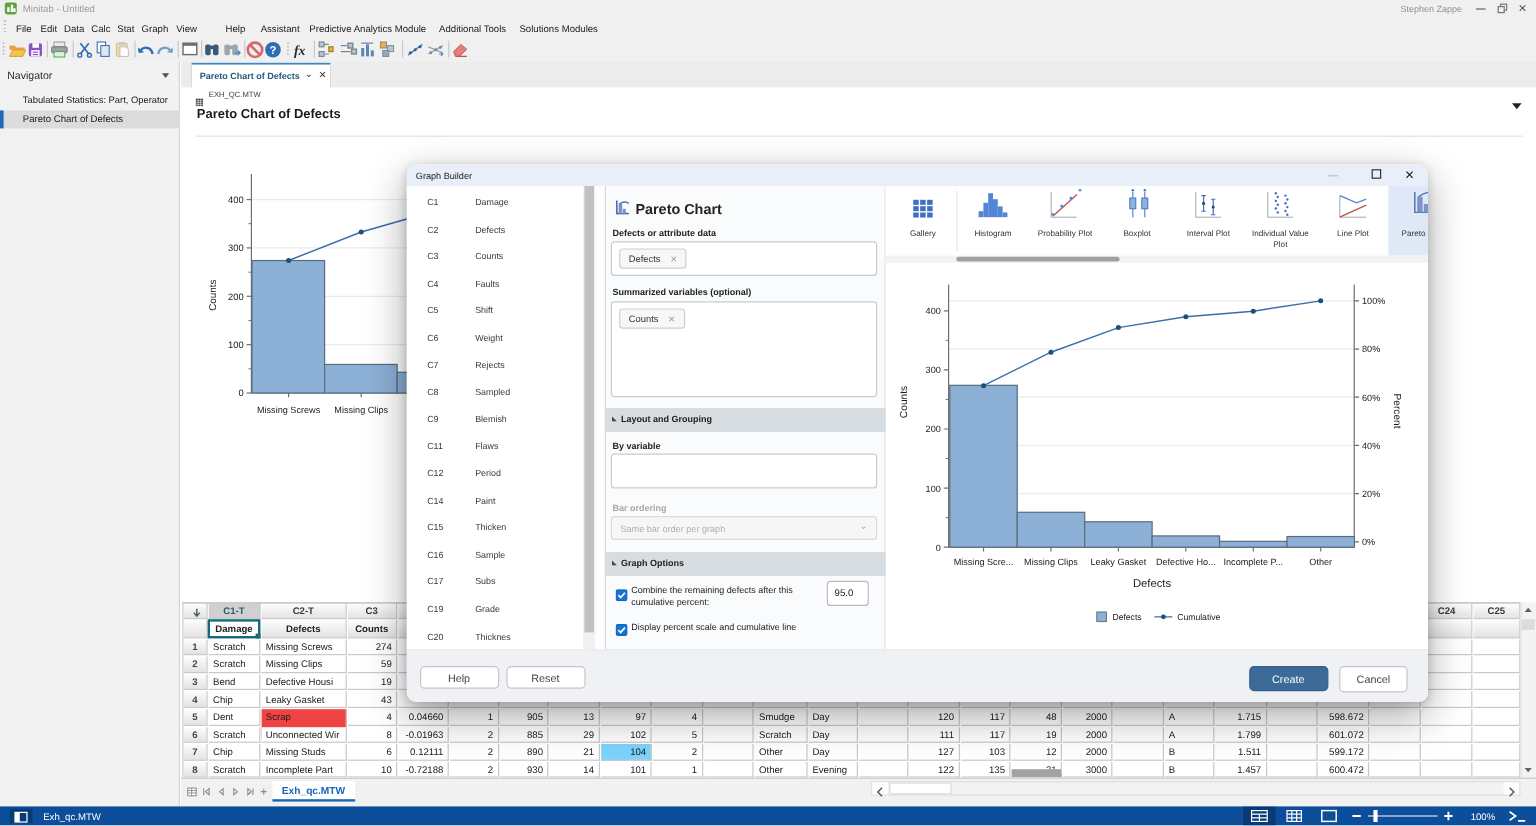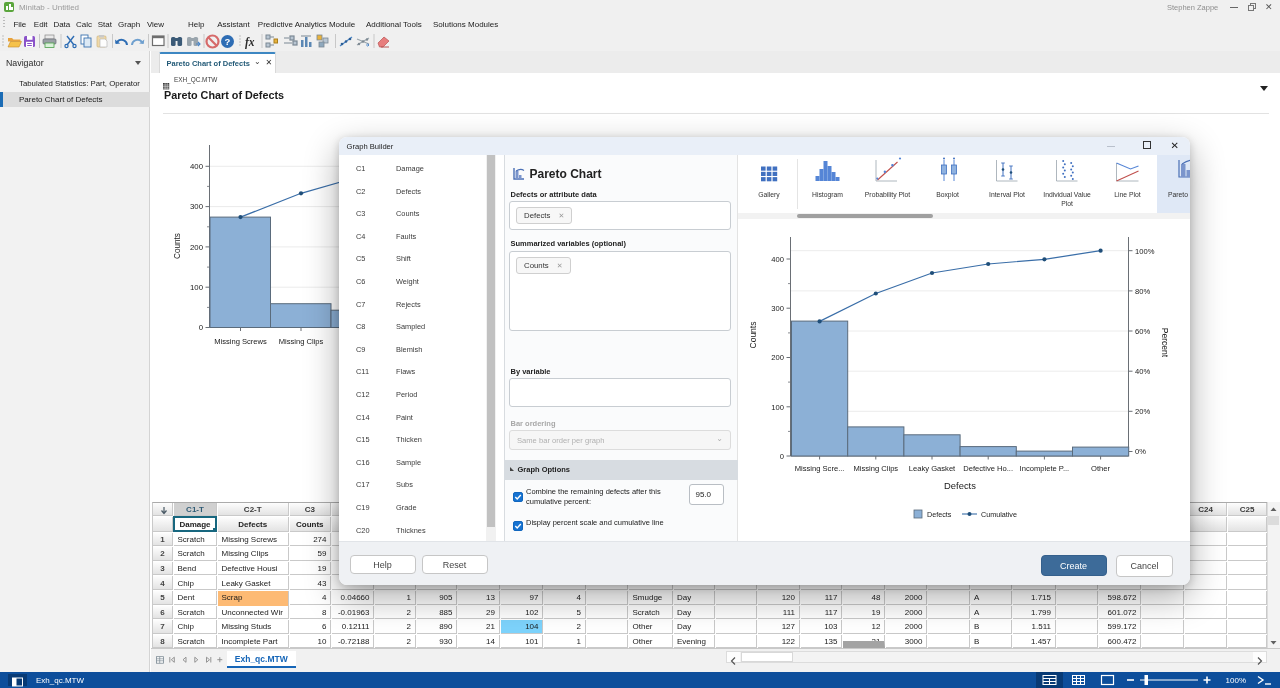--- a/index.html
+++ b/index.html
@@ -445,21 +445,21 @@
     <div style="position:absolute;left:946.0px;top:73.4px;width:42.0px;height:13.6px;border-right:1px solid #c9c9c9;border-bottom:1px solid #c9c9c9;overflow:hidden;background:#ffffff;"></div>
     <div style="position:absolute;left:989.0px;top:73.4px;width:42.0px;height:13.6px;border-right:1px solid #c9c9c9;border-bottom:1px solid #c9c9c9;overflow:hidden;background:#ffffff;"></div>
     <div style="position:absolute;left:1032.0px;top:73.4px;width:42.0px;height:13.6px;border-right:1px solid #c9c9c9;border-bottom:1px solid #c9c9c9;overflow:hidden;background:#ffffff;"></div>
     <div style="position:absolute;left:1075.0px;top:73.4px;width:39.0px;height:13.6px;border-right:1px solid #c9c9c9;border-bottom:1px solid #c9c9c9;overflow:hidden;background:#ffffff;"></div>
     <div style="position:absolute;left:0.0px;top:88.0px;width:20.0px;height:13.6px;border-right:1px solid #c9c9c9;border-bottom:1px solid #c9c9c9;overflow:hidden;background:linear-gradient(180deg,#fdfdfd 0%,#e3e3e3 100%);">
       <div style="position:absolute;top:2.3px;font-size:8.0px;color:#444;white-space:nowrap;font-family:'Liberation Sans',sans-serif;font-weight:bold;left:0;width:100%;text-align:center;">5</div>
     </div>
     <div style="position:absolute;left:21.0px;top:88.0px;width:43.0px;height:13.6px;border-right:1px solid #c9c9c9;border-bottom:1px solid #c9c9c9;overflow:hidden;background:#ffffff;">
       <div style="position:absolute;top:2.3px;font-size:8.0px;color:#1a1a1a;white-space:nowrap;font-family:'Liberation Sans',sans-serif;left:3.5px;">Dent</div>
     </div>
-    <div style="position:absolute;left:65.0px;top:88.0px;width:70.5px;height:25px;border-right:1px solid #c9c9c9;border-bottom:1px solid #c9c9c9;overflow:hidden;background:#fdba74;">
+    <div style="position:absolute;left:65.0px;top:88.0px;width:70.5px;height:25px;border-right:1px solid #c9c9c9;border-bottom:1px solid #c9c9c9;overflow:hidden;background:#ef4444;">
       <div style="position:absolute;top:2.3px;font-size:8.0px;color:#1a1a1a;white-space:nowrap;font-family:'Liberation Sans',sans-serif;left:3.5px;">Scrap</div>
     </div>
     <div style="position:absolute;left:136.5px;top:88.0px;width:41.5px;height:13.6px;border-right:1px solid #c9c9c9;border-bottom:1px solid #c9c9c9;overflow:hidden;background:#ffffff;">
       <div style="position:absolute;top:2.3px;font-size:8.0px;color:#1a1a1a;white-space:nowrap;font-family:'Liberation Sans',sans-serif;right:3.5px;">4</div>
     </div>
     <div style="position:absolute;left:179.0px;top:88.0px;width:42.0px;height:13.6px;border-right:1px solid #c9c9c9;border-bottom:1px solid #c9c9c9;overflow:hidden;background:#ffffff;">
       <div style="position:absolute;top:2.3px;font-size:8.0px;color:#1a1a1a;white-space:nowrap;font-family:'Liberation Sans',sans-serif;right:3.5px;">0.04660</div>
     </div>
     <div style="position:absolute;left:222.0px;top:88.0px;width:40.5px;height:13.6px;border-right:1px solid #c9c9c9;border-bottom:1px solid #c9c9c9;overflow:hidden;background:#ffffff;">
       <div style="position:absolute;top:2.3px;font-size:8.0px;color:#1a1a1a;white-space:nowrap;font-family:'Liberation Sans',sans-serif;right:3.5px;">1</div>
@@ -816,20 +816,24 @@
         <path d="M3 4 C6 2 9 2 11 3.5" stroke="#4a6fb5" stroke-width="1.1" fill="none"></path>
       </svg></div>
     <div style="position:absolute;left:191.0px;top:30px;font-size:12px;font-weight:bold;color:#222;">Pareto Chart</div>
     <div style="position:absolute;left:172.0px;top:53px;font-size:7.5px;font-weight:bold;color:#222;">Defects or attribute data</div>
     <div style="position:absolute;left:170.5px;top:64.5px;width:222px;height:29px;background:#fff;border:1px solid #c8cdd2;border-radius:3px;">
       <div style="position:absolute;left:6px;top:5px;height:17px;background:#f7f7f7;border:1px solid #cfcfcf;border-radius:3px;padding:0 7px;font-size:7.8px;color:#333;line-height:16px;font-family:'Liberation Sans',sans-serif;">Defects<span style="color:#9a9a9a;margin-left:8px;font-size:7px;">✕</span></div>
     </div>
     <div style="position:absolute;left:172.0px;top:102.5px;font-size:7.5px;font-weight:bold;color:#222;">Summarized variables (optional)</div>
     <div style="position:absolute;left:170.5px;top:114px;width:222px;height:80.5px;background:#fff;border:1px solid #c8cdd2;border-radius:3px;">
       <div style="position:absolute;left:6px;top:5px;height:17px;background:#f7f7f7;border:1px solid #cfcfcf;border-radius:3px;padding:0 7px;font-size:7.8px;color:#333;line-height:16px;font-family:'Liberation Sans',sans-serif;">Counts<span style="color:#9a9a9a;margin-left:8px;font-size:7px;">✕</span></div>
+    </div>
+    <div style="position:absolute;left:165.0px;top:203.5px;width:234px;height:19.5px;background:#d7dce1;">
+      <div style="position:absolute;left:6px;top:7px;width:0;height:0;border-bottom:4px solid #444;border-right:4px solid transparent;"></div>
+      <div style="position:absolute;left:14px;top:5px;font-size:7.5px;font-weight:bold;color:#222;font-family:'Liberation Sans',sans-serif;">Layout and Grouping</div>
     </div>
     <div style="position:absolute;left:172.0px;top:230px;font-size:7.5px;font-weight:bold;color:#222;">By variable</div>
     <div style="position:absolute;left:170.5px;top:241.5px;width:222px;height:29px;background:#fff;border:1px solid #c8cdd2;border-radius:3px;"></div>
     <div style="position:absolute;left:172.0px;top:282px;font-size:7.5px;font-weight:bold;color:#a8a8a8;">Bar ordering</div>
     <div style="position:absolute;left:170.5px;top:293.5px;width:222px;height:20px;background:#f6f6f6;border:1px solid #dcdcdc;border-radius:3px;">
       <div style="position:absolute;left:7px;top:5px;font-size:7.6px;color:#b0b0b0;font-family:'Liberation Sans',sans-serif;">Same bar order per graph</div>
       <div style="position:absolute;right:7px;top:3px;color:#b0b0b0;font-size:8px;font-family:'Liberation Sans',sans-serif;">⌄</div>
     </div>
     <div style="position:absolute;left:165.0px;top:323.5px;width:234px;height:19.5px;background:#d7dce1;">
       <div style="position:absolute;left:6px;top:7px;width:0;height:0;border-bottom:4px solid #444;border-right:4px solid transparent;"></div>

